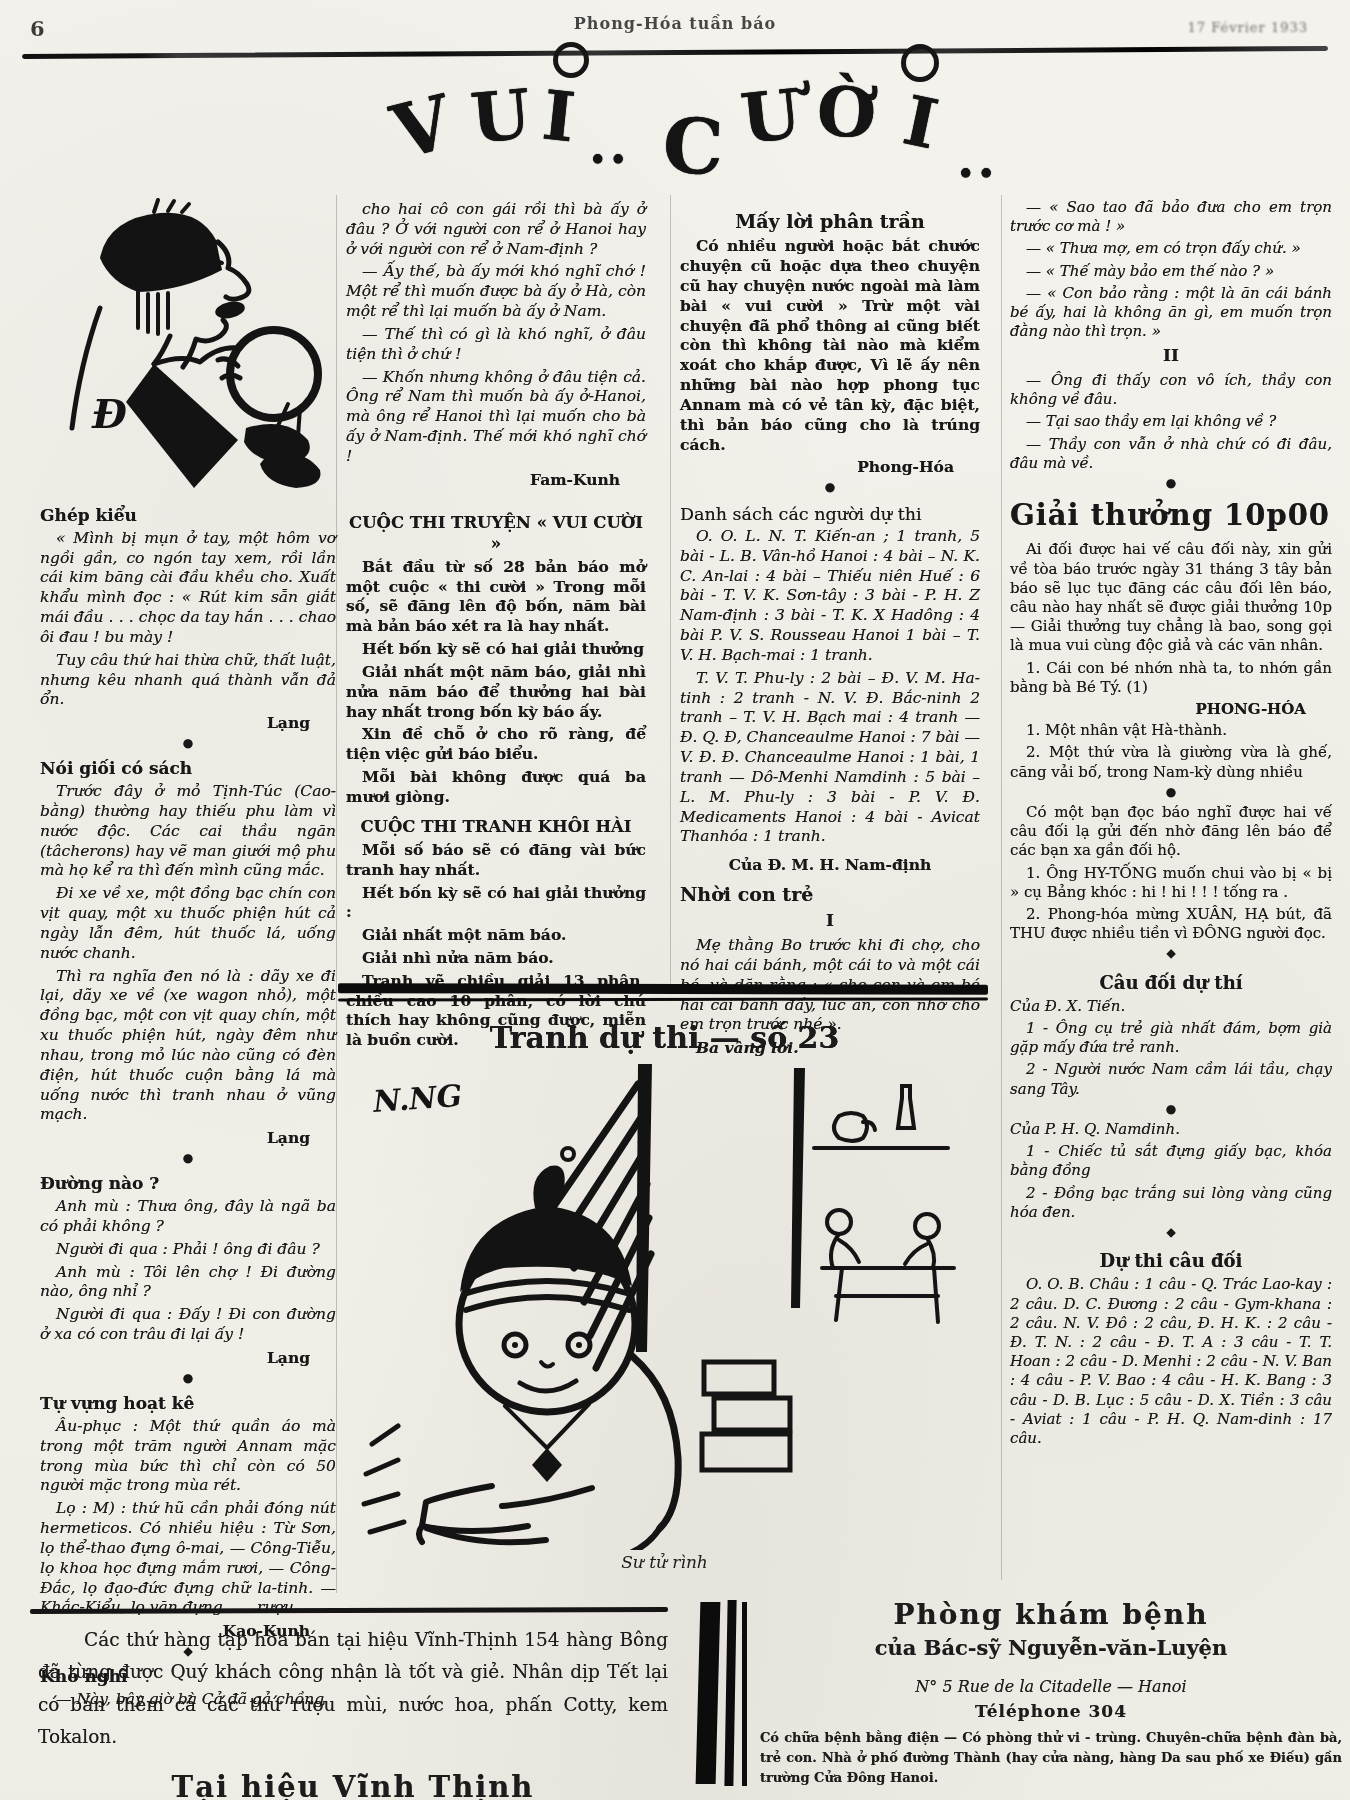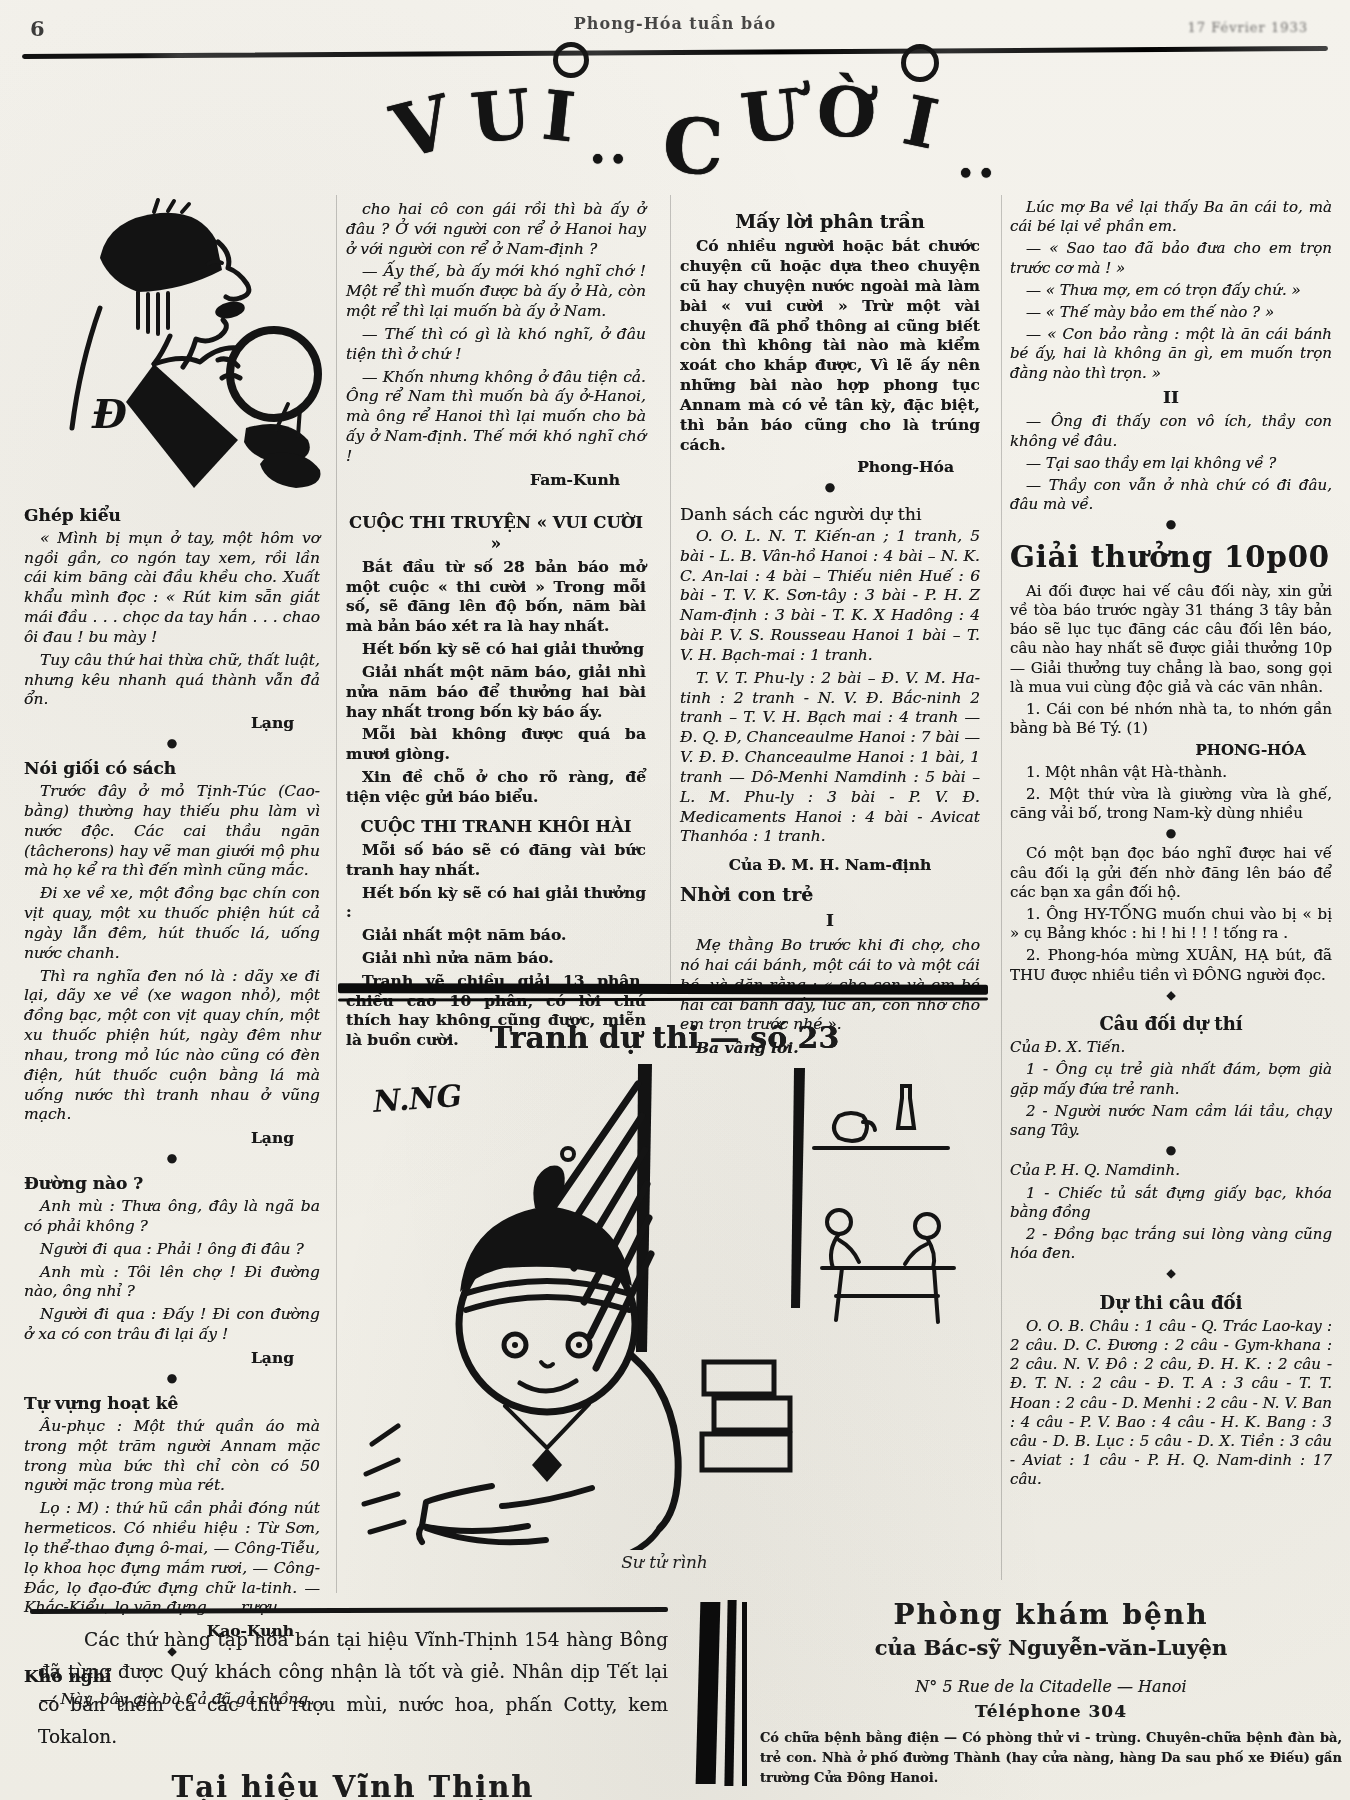--- a/index.html
+++ b/index.html
@@ -99,21 +99,21 @@
     <path d="M112,168 L196,244 L152,292 L84,206 Z" fill="#131313"></path>
     <path class="ink" d="M112,168 Q140,158 158,166 Q176,150 196,152" stroke-width="5"></path>
     <circle class="ink" cx="232" cy="178" r="44" stroke-width="8"></circle>
     <path class="ink" d="M196,170 Q186,160 176,164 M198,182 Q188,176 180,182" stroke-width="5"></path>
     <path d="M204,232 Q244,220 266,244 Q274,262 246,268 Q212,266 202,246 Z" fill="#131313"></path>
     <path d="M226,258 Q262,252 278,274 Q282,290 254,292 Q224,288 218,268 Z" fill="#131313"></path>
     <path class="ink" d="M246,208 L234,234 M258,212 L256,240" stroke-width="4"></path>
     <text x="50" y="232" font-size="40" font-style="italic" font-weight="bold" fill="#141414">Đ</text>
   </svg>
 
-  <div class="col" style="left:24px;top:498px;width:296px;">
+  <div class="col" style="left:40px;top:498px;width:296px;">
     <div class="sh">Ghép kiểu</div>
     <p class="pi">« Mình bị mụn ở tay, một hôm vơ ngồi gần, co ngón tay xem, rồi lần cái kim băng cài đầu khều cho. Xuất khẩu mình đọc : « Rút kim sẵn giắt mái đầu . . . chọc da tay hắn . . . chao ôi đau ! bu mày !</p>
     <p class="pi">Tuy câu thứ hai thừa chữ, thất luật, nhưng kêu nhanh quá thành vẫn đả ổn.</p>
     <div class="sig">Lạng</div>
     <div class="mark">●</div>
     <div class="sh">Nói giối có sách</div>
     <p class="pi">Trước đây ở mỏ Tịnh-Túc (Cao-bằng) thường hay thiếu phu làm vì nước độc. Các cai thầu ngăn (tâcherons) hay vẽ man giưới mộ phu mà họ kể ra thì đến mình cũng mắc.</p>
     <p class="pi">Đi xe về xe, một đồng bạc chín con vịt quay, một xu thuốc phiện hút cả ngày lẫn đêm, hút thuốc lá, uống nước chanh.</p>
     <p class="pi">Thì ra nghĩa đen nó là : dãy xe đi lại, dãy xe về (xe wagon nhỏ), một đồng bạc, một con vịt quay chín, một xu thuốc phiện hút, ngày đêm như nhau, trong mỏ lúc nào cũng có đèn điện, hút thuốc cuộn bằng lá mà uống nước thì tranh nhau ở vũng mạch.</p>
     <div class="sig">Lạng</div>
@@ -137,22 +137,22 @@
   <div class="col" style="left:346px;top:200px;width:300px;">
     <p class="pi">cho hai cô con gái rồi thì bà ấy ở đâu ? Ở với người con rể ở Hanoi hay ở với người con rể ở Nam-định ?</p>
     <p class="pi">— Ấy thế, bà ấy mới khó nghĩ chớ ! Một rể thì muốn được bà ấy ở Hà, còn một rể thì lại muốn bà ấy ở Nam.</p>
     <p class="pi">— Thế thì có gì là khó nghĩ, ở đâu tiện thì ở chứ !</p>
     <p class="pi">— Khốn nhưng không ở đâu tiện cả. Ông rể Nam thì muốn bà ấy ở-Hanoi, mà ông rể Hanoi thì lại muốn cho bà ấy ở Nam-định. Thế mới khó nghĩ chớ !</p>
     <div class="sig">Fam-Kunh</div>
     <div class="hc" style="margin-top:22px;">CUỘC THI TRUYỆN « VUI CƯỜI »</div>
     <p class="pb">Bắt đầu từ số 28 bản báo mở một cuộc « thi cười » Trong mỗi số, sẽ đăng lên độ bốn, năm bài mà bản báo xét ra là hay nhất.</p>
     <p class="pb">Hết bốn kỳ sẽ có hai giải thưởng</p>
     <p class="pb">Giải nhất một năm báo, giải nhì nửa năm báo để thưởng hai bài hay nhất trong bốn kỳ báo ấy.</p>
+    <p class="pb">Xin đề chỗ ở cho rõ ràng, để tiện việc gửi báo biểu.</p>
     <p class="pb">Mỗi bài không được quá ba mươi giòng.</p>
-    <p class="pb">Xin đề chỗ ở cho rõ ràng, để tiện việc gửi báo biểu.</p>
     <div class="hc">CUỘC THI TRANH KHÔI HÀI</div>
     <p class="pb">Mỗi số báo sẽ có đăng vài bức tranh hay nhất.</p>
     <p class="pb">Hết bốn kỳ sẽ có hai giải thưởng :</p>
     <p class="pb">Giải nhất một năm báo.</p>
     <p class="pb">Giải nhì nửa năm báo.</p>
     <p class="pb">Tranh vẽ chiều giải 13 phân, chiều cao 10 phân, có lời chú thích hay không cũng được, miễn là buồn cười.</p>
   </div>
 
   <div class="col" style="left:680px;top:200px;width:300px;">
     <div class="hc" style="font-size:19px;">Mấy lời phân trần</div>
@@ -163,21 +163,20 @@
     <p class="pi">O. O. L. N. T. Kiến-an ; 1 tranh, 5 bài - L. B. Vân-hồ Hanoi : 4 bài – N. K. C. An-lai : 4 bài – Thiếu niên Huế : 6 bài - T. V. K. Sơn-tây : 3 bài - P. H. Z Nam-định : 3 bài - T. K. X Hadông : 4 bài P. V. S. Rousseau Hanoi 1 bài – T. V. H. Bạch-mai : 1 tranh.</p>
     <p class="pi">T. V. T. Phu-ly : 2 bài – Đ. V. M. Ha-tinh : 2 tranh - N. V. Đ. Bắc-ninh 2 tranh – T. V. H. Bạch mai : 4 tranh — Đ. Q. Đ, Chanceaulme Hanoi : 7 bài — V. Đ. Đ. Chanceaulme Hanoi : 1 bài, 1 tranh — Dô-Menhi Namdinh : 5 bài – L. M. Phu-ly : 3 bài - P. V. Đ. Medicaments Hanoi : 4 bài - Avicat Thanhóa : 1 tranh.</p>
     <div class="attr" style="margin-top:8px;">Của Đ. M. H. Nam-định</div>
     <div class="sh" style="font-size:19px;">Nhời con trẻ</div>
     <div class="partnum">I</div>
     <p class="pi">Mẹ thằng Bo trước khi đi chợ, cho nó hai cái bánh, một cái to và một cái bé, và dặn rằng : « cho con và em bé hai cái bánh đấy, lúc ăn, con nhớ cho em trọn trước nhé ».</p>
     <p class="pi" style="font-weight:bold;">Ba vâng lời.</p>
   </div>
 
   <div class="col" style="left:1010px;top:198px;width:322px;font-size:15px;">
-    <p class="pi">Lúc mợ Ba về lại thấy Ba ăn cái to, mà cái bé lại về phần em.</p>
     <p class="pi">— « Sao tao đã bảo đưa cho em trọn trước cơ mà ! »</p>
     <p class="pi">— « Thưa mợ, em có trọn đấy chứ. »</p>
     <p class="pi">— « Thế mày bảo em thế nào ? »</p>
     <p class="pi">— « Con bảo rằng : một là ăn cái bánh bé ấy, hai là không ăn gì, em muốn trọn đằng nào thì trọn. »</p>
     <div class="partnum">II</div>
     <p class="pi">— Ông đi thấy con vô ích, thầy con không về đâu.</p>
     <p class="pi">— Tại sao thầy em lại không về ?</p>
     <p class="pi">— Thầy con vẫn ở nhà chứ có đi đâu, đâu mà về.</p>
     <div class="mark">●</div>
     <div class="gt-head">Giải thưởng 10p00</div>

